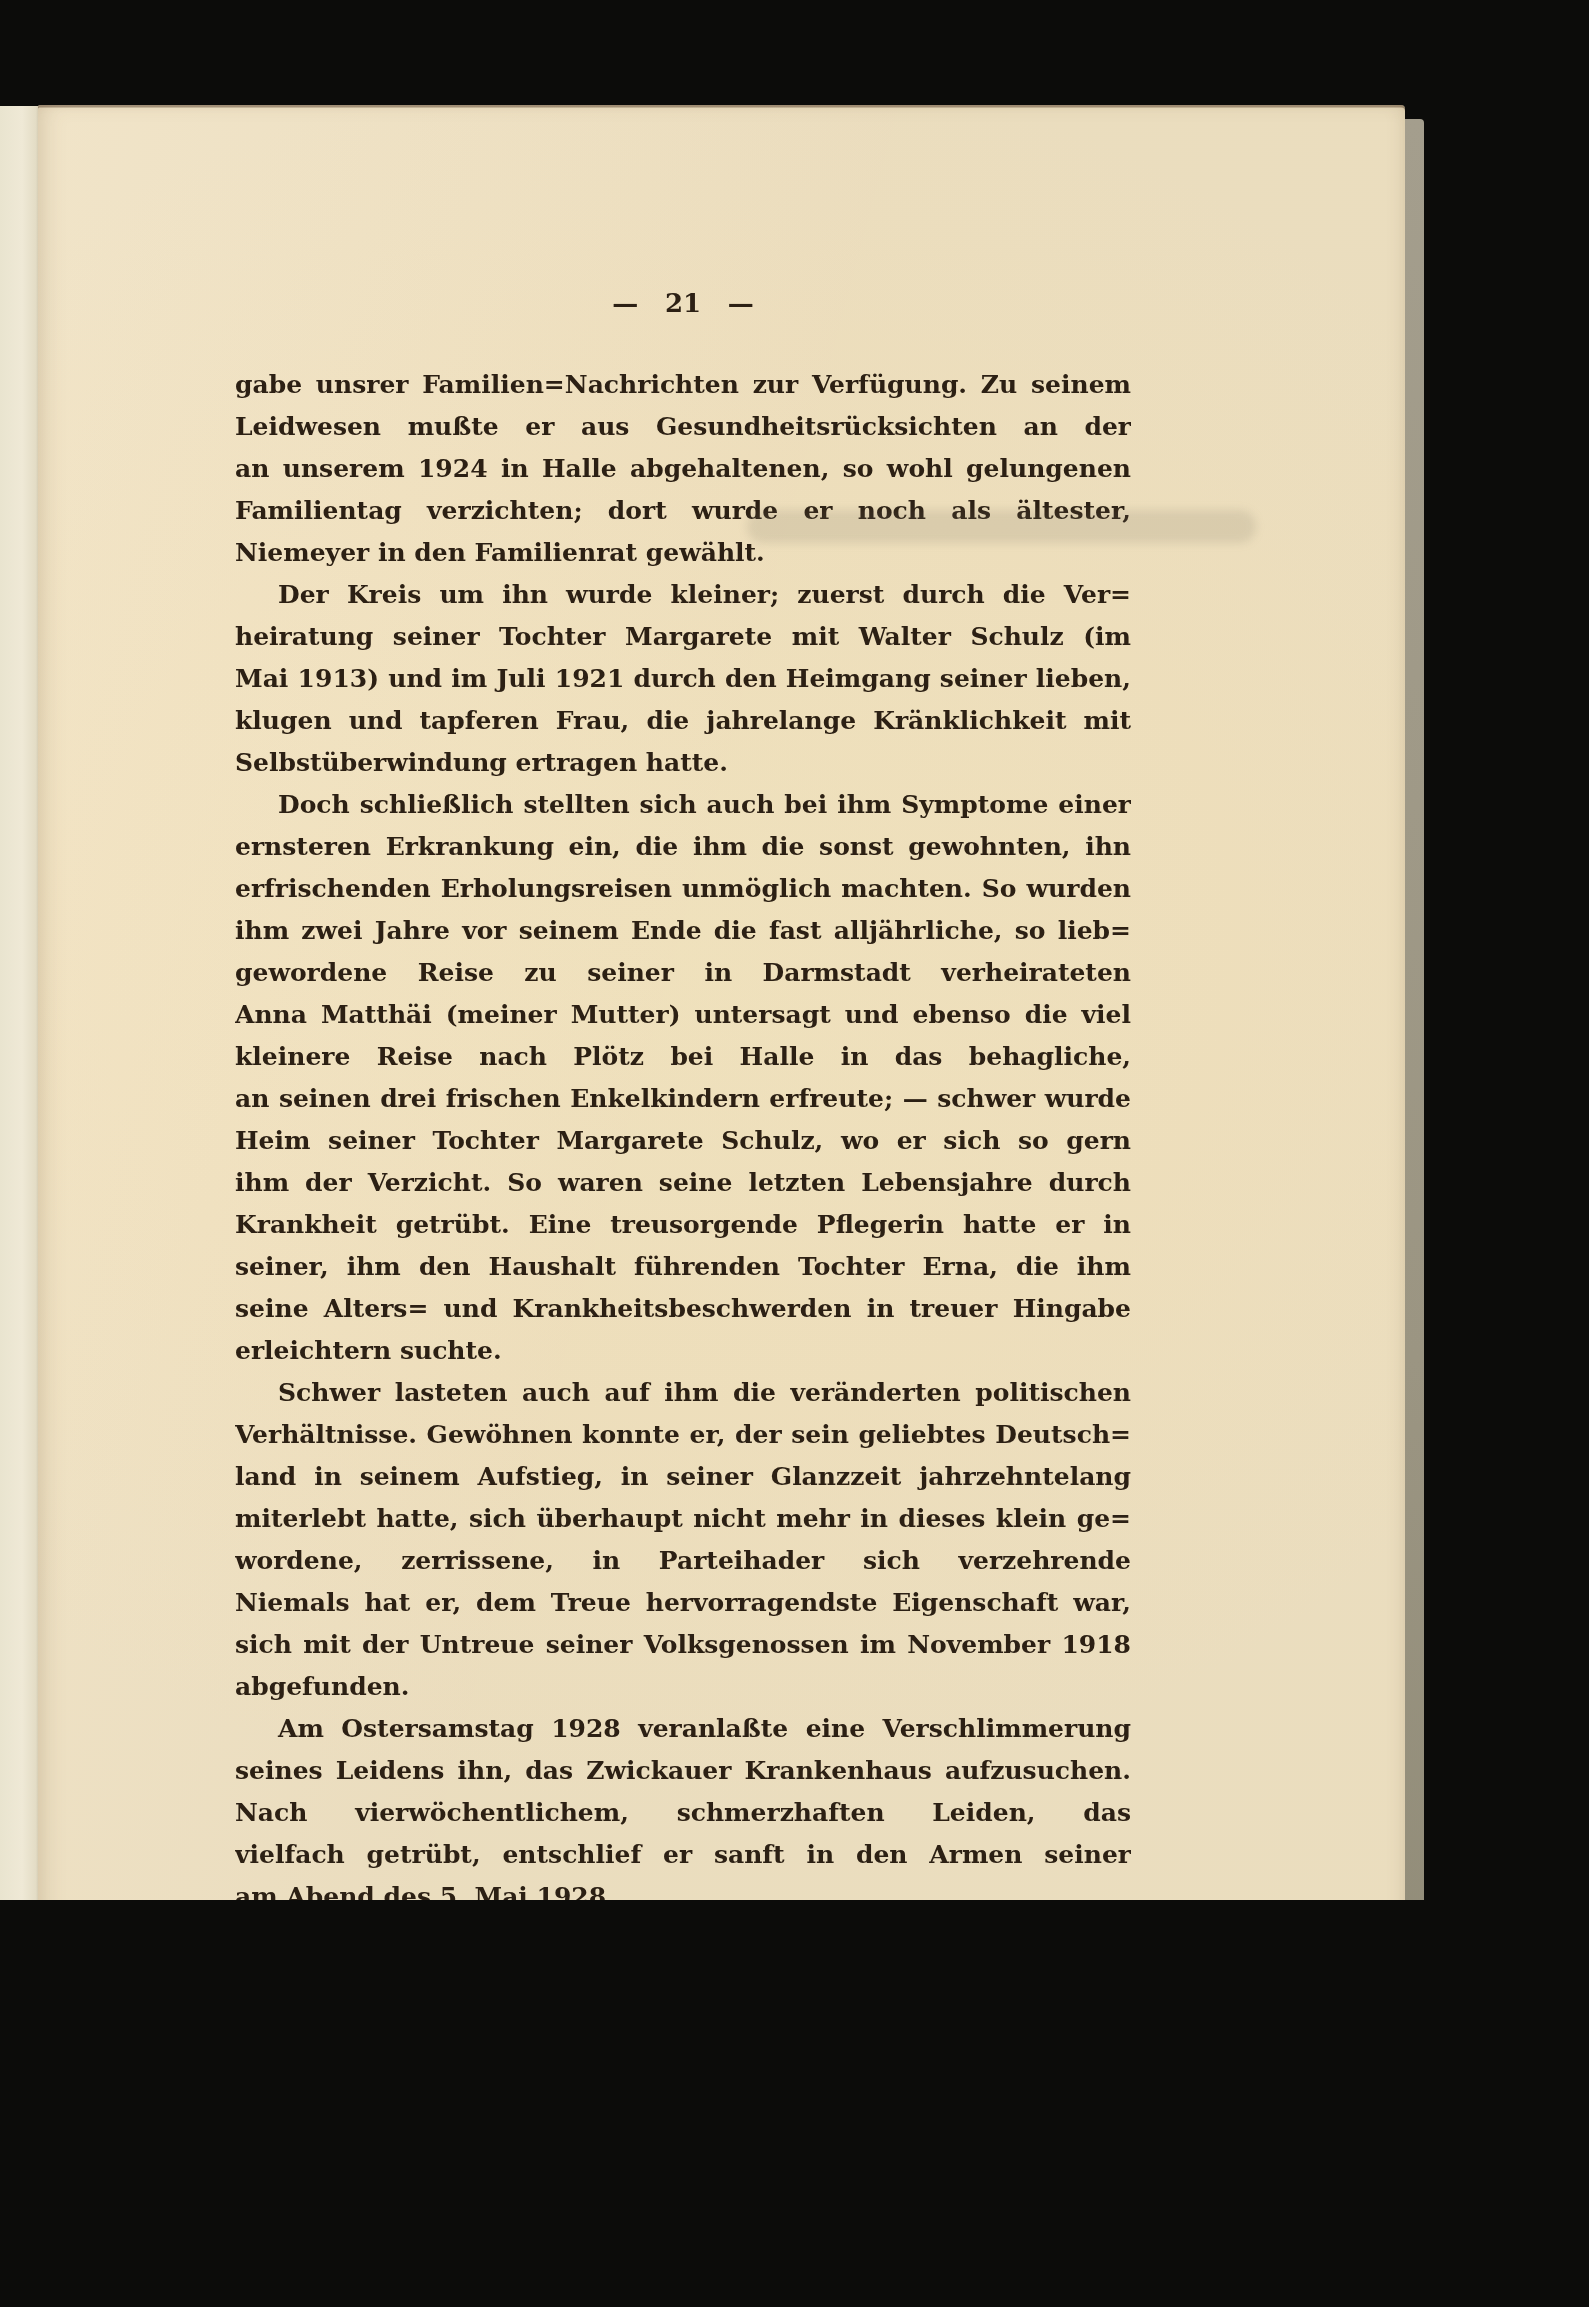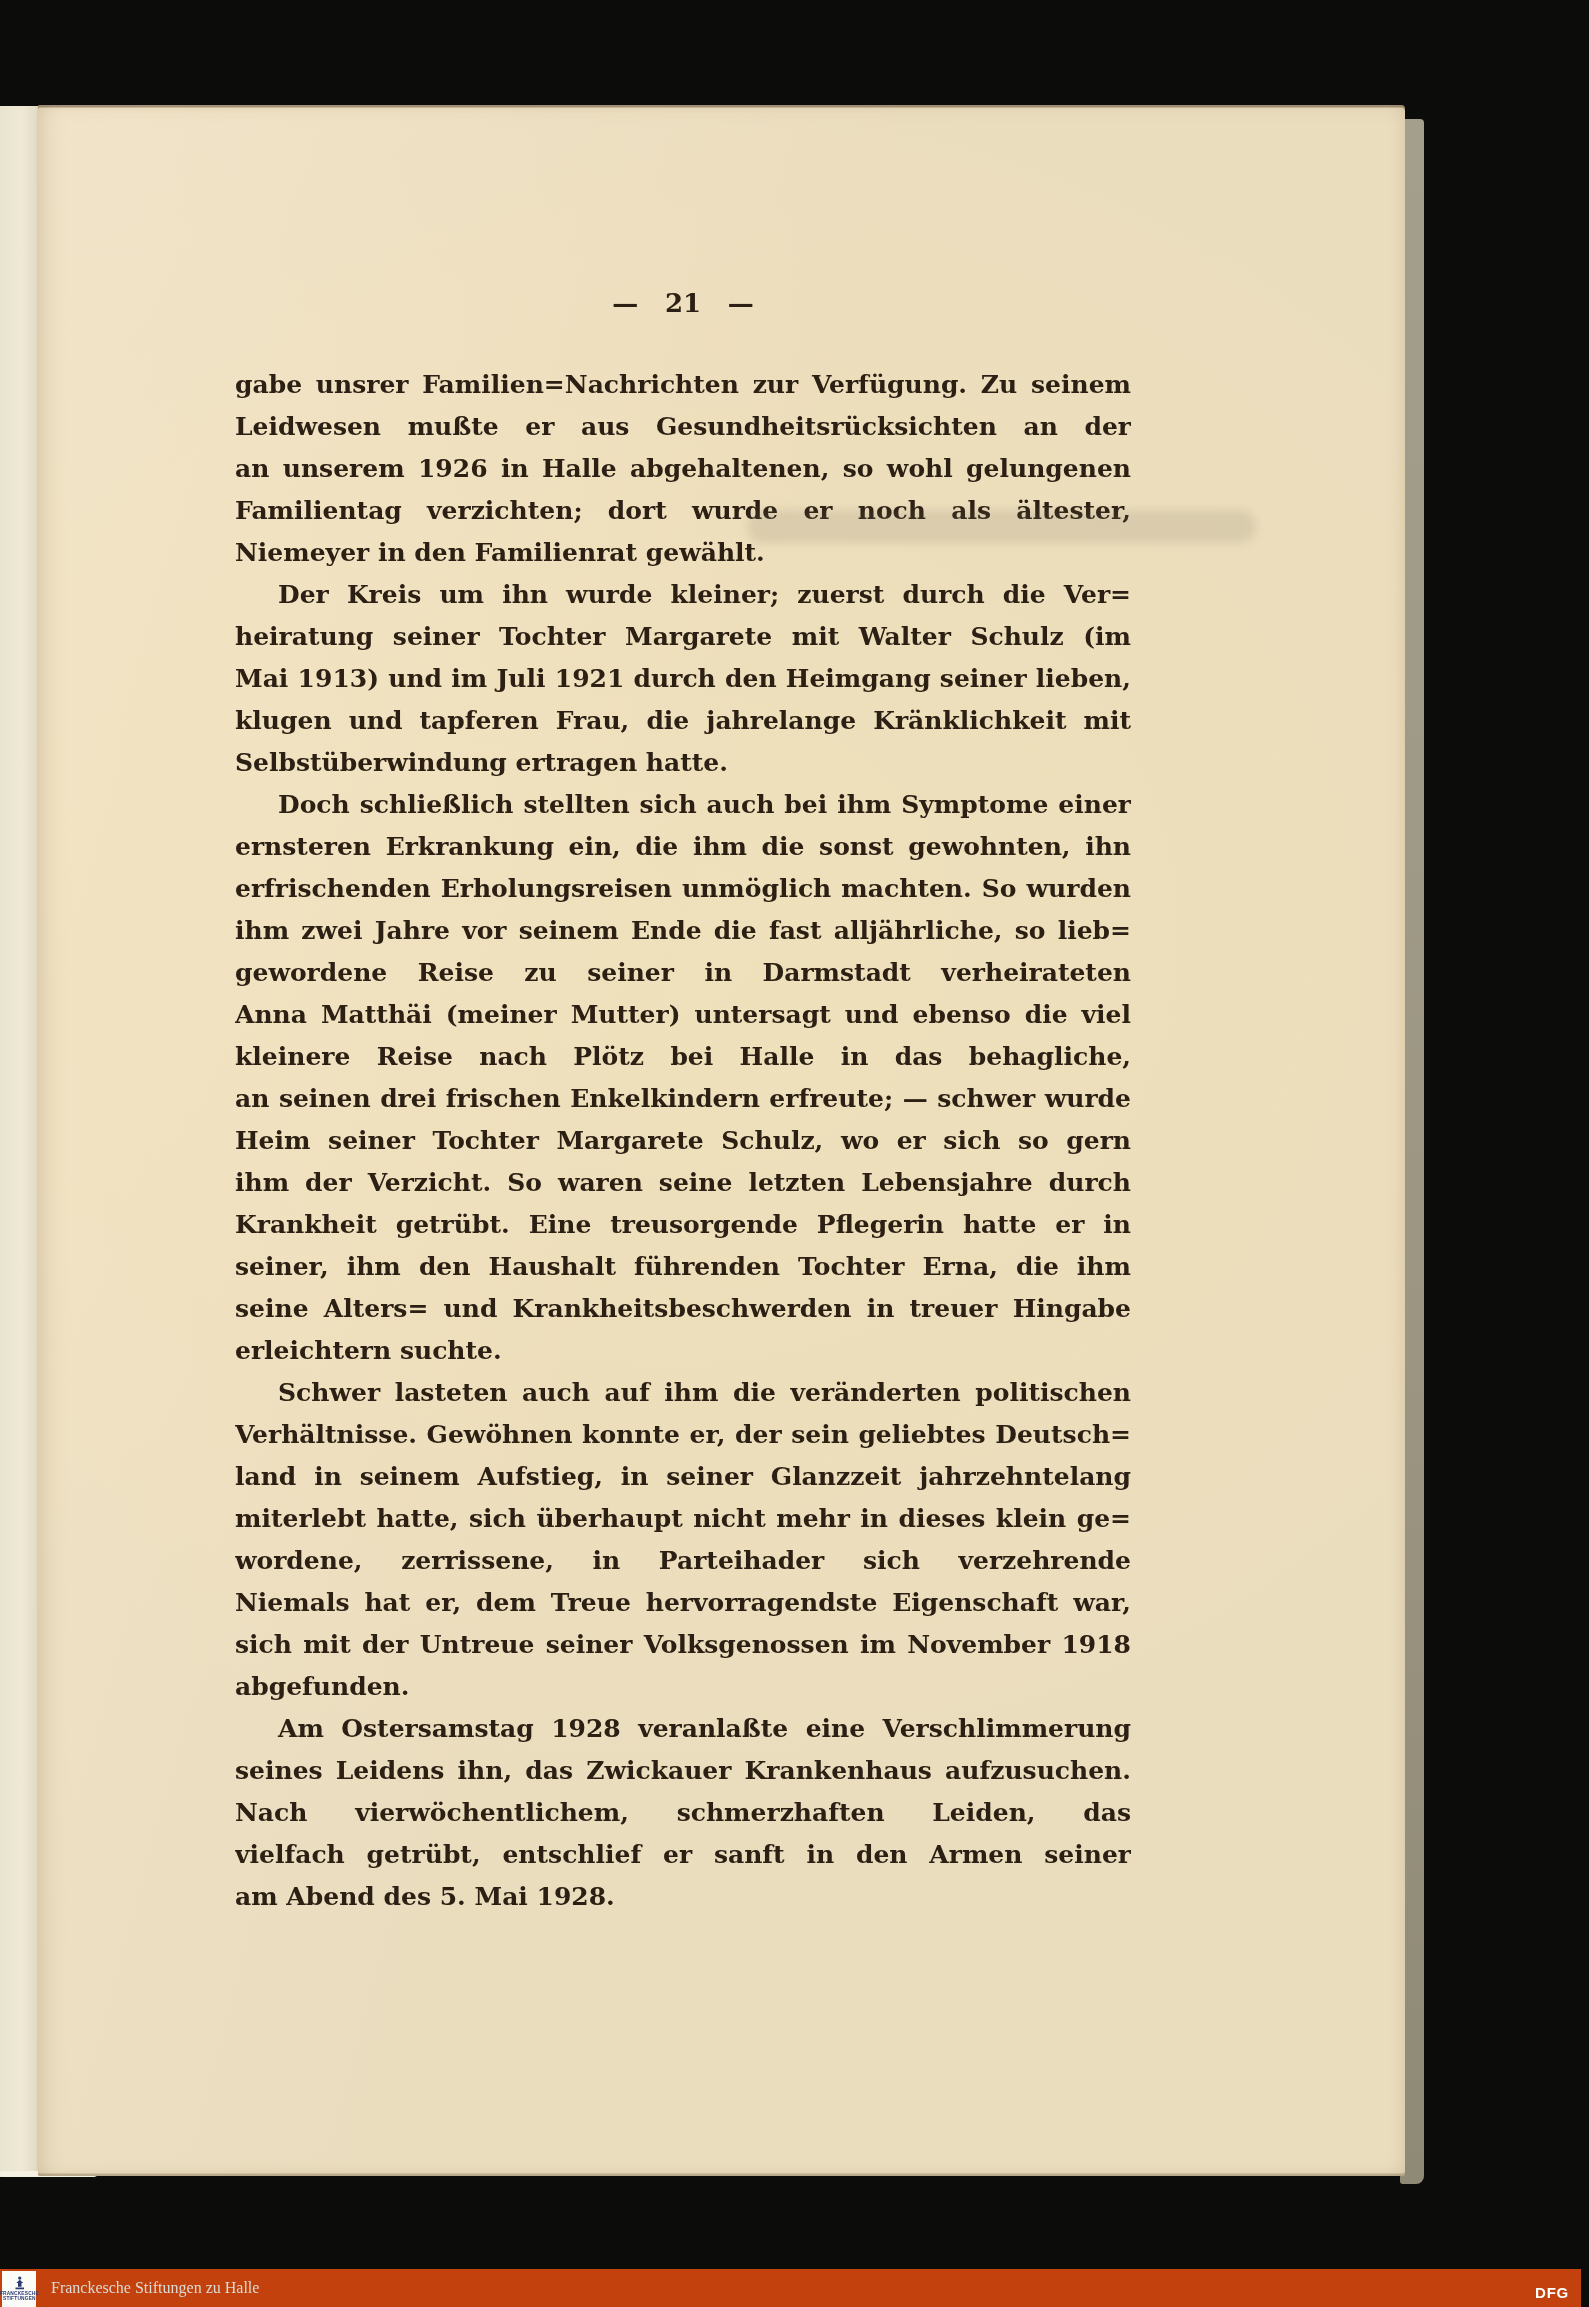--- a/index.html
+++ b/index.html
@@ -1,16 +1,16 @@
 <!DOCTYPE html>
 <html style="font-size:12.7px"><head>
 <meta charset="utf-8">
 <style>
   html,body{margin:0;padding:0;background:#0c0c0a;}
-  .stage{position:relative;width:1589px;height:2307px;background:#0c0c0a;overflow:hidden;
+  .stage{position:relative;width:1589px;height:1900px;background:#0c0c0a;overflow:hidden;
          font-family:"DejaVu Serif",serif;}
   
   .edge-left{position:absolute;left:0;top:106px;width:40px;height:2071px;
     background:linear-gradient(90deg,#e9e4cf 0%,#efe9d6 55%,#e3dcc5 90%,#c9bfa4 100%);}
   .edge-left-highlight{position:absolute;left:0;top:2171px;width:97px;height:5.6px;
     background:#f5f1e3;border-radius:2.4px;}
   
   .edge-right{position:absolute;left:1400px;top:119px;width:24px;height:2065px;
     background:linear-gradient(180deg,#a49e8d 0%,#9b9582 60%,#8f8a76 100%);
     border-radius:0 4px 8px 2.4px;}
@@ -54,21 +54,21 @@
 
   <div class="edge-left"></div>
   <div class="edge-left-highlight"></div>
   <div class="edge-right"></div>
 
   <div class="page">
     <div class="pagenum">— 21 —</div>
     <div class="text-body">
         <div class="line">gabe unsrer Familien=Nachrichten zur Verfügung. Zu seinem</div>
         <div class="line">Leidwesen mußte er aus Gesundheitsrücksichten an der Teilnahme</div>
-        <div class="line">an unserem 1926 in Halle abgehaltenen, so wohl gelungenen</div>
+        <div class="line">an unserem 1924 in Halle abgehaltenen, so wohl gelungenen</div>
         <div class="line">Familientag verzichten; dort wurde er noch als ältester, lebender</div>
         <div class="line last">Niemeyer in den Familienrat gewählt.</div>
         <div class="line indent">Der Kreis um ihn wurde kleiner; zuerst durch die Ver=</div>
         <div class="line">heiratung seiner Tochter Margarete mit Walter Schulz (im</div>
         <div class="line">Mai 1913) und im Juli 1921 durch den Heimgang seiner lieben,</div>
         <div class="line">klugen und tapferen Frau, die jahrelange Kränklichkeit mit größter</div>
         <div class="line last">Selbstüberwindung ertragen hatte.</div>
         <div class="line indent">Doch schließlich stellten sich auch bei ihm Symptome einer</div>
         <div class="line">ernsteren Erkrankung ein, die ihm die sonst gewohnten, ihn stets</div>
         <div class="line">erfrischenden Erholungsreisen unmöglich machten. So wurden</div>

